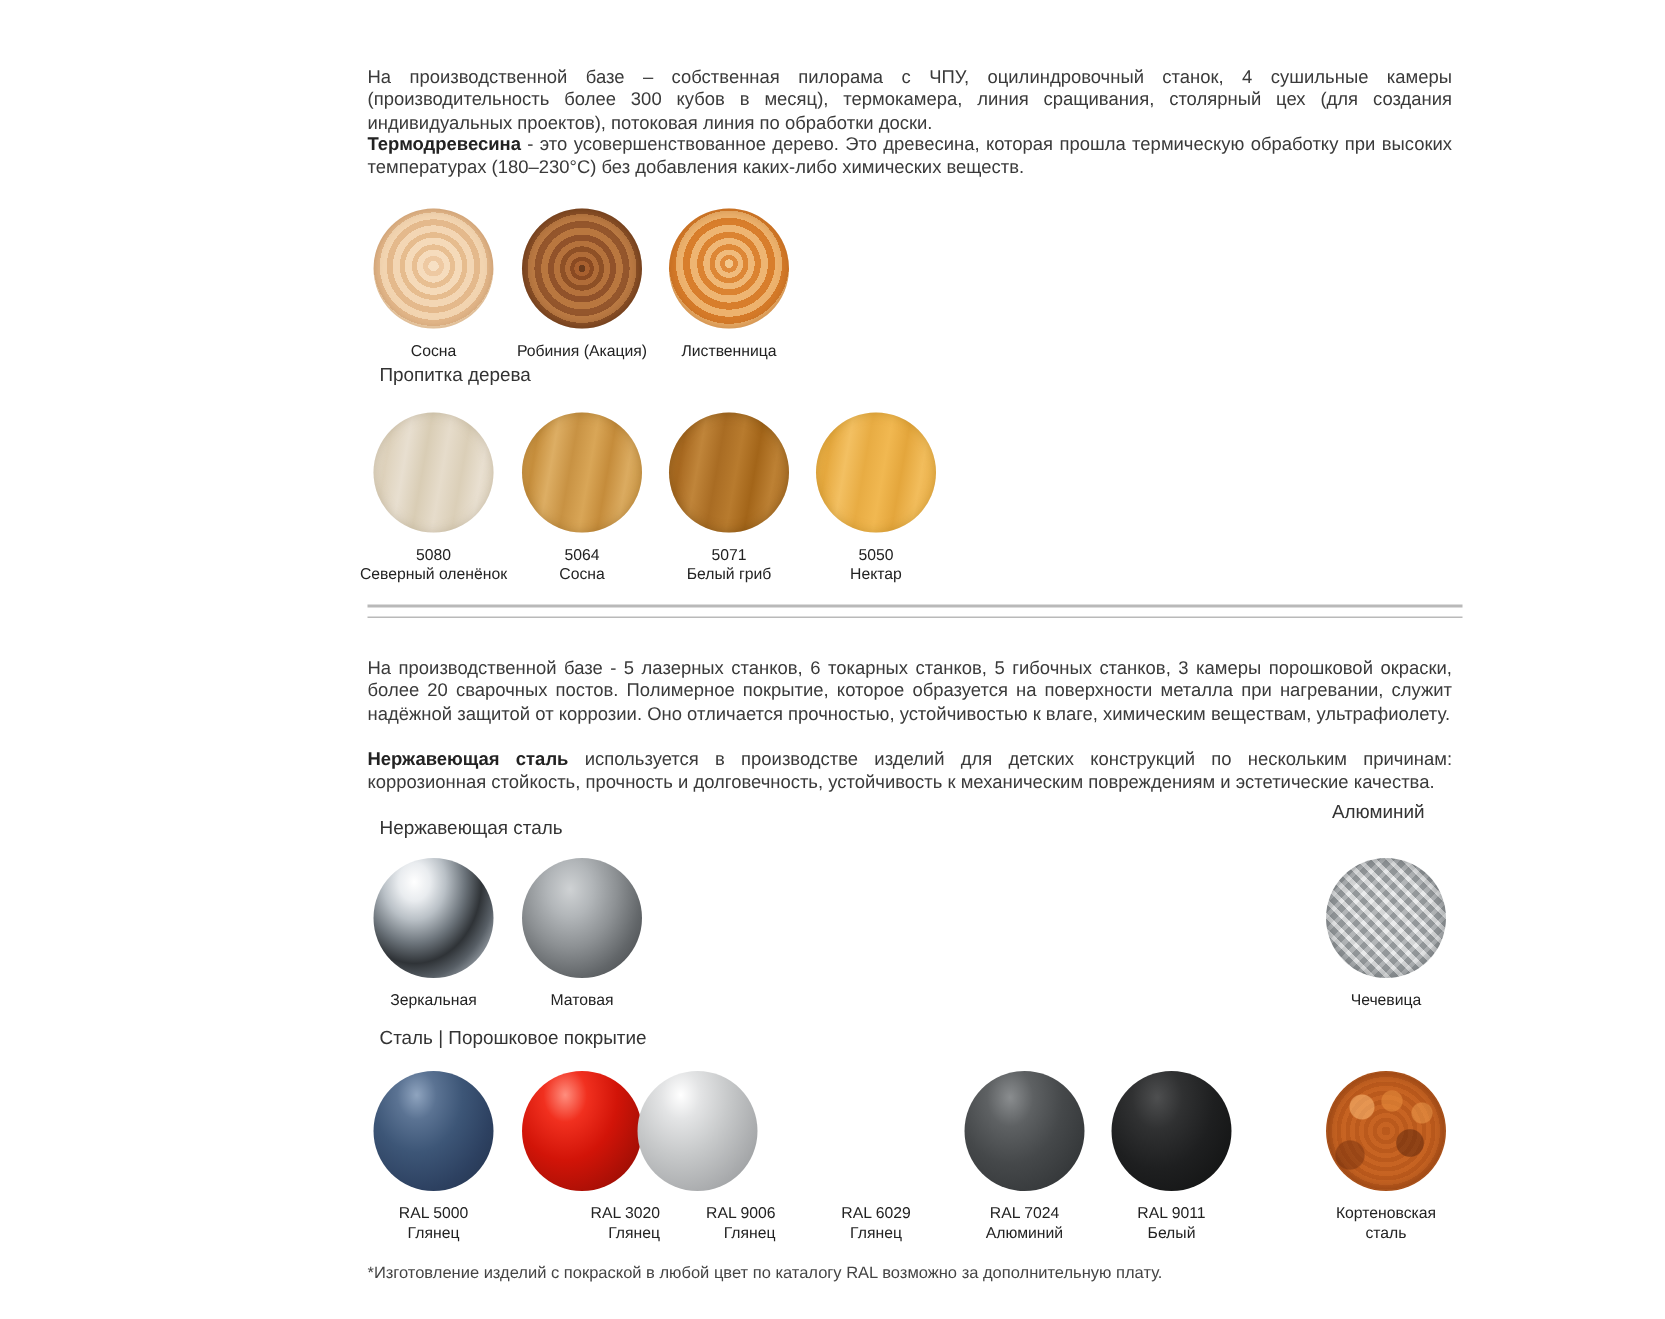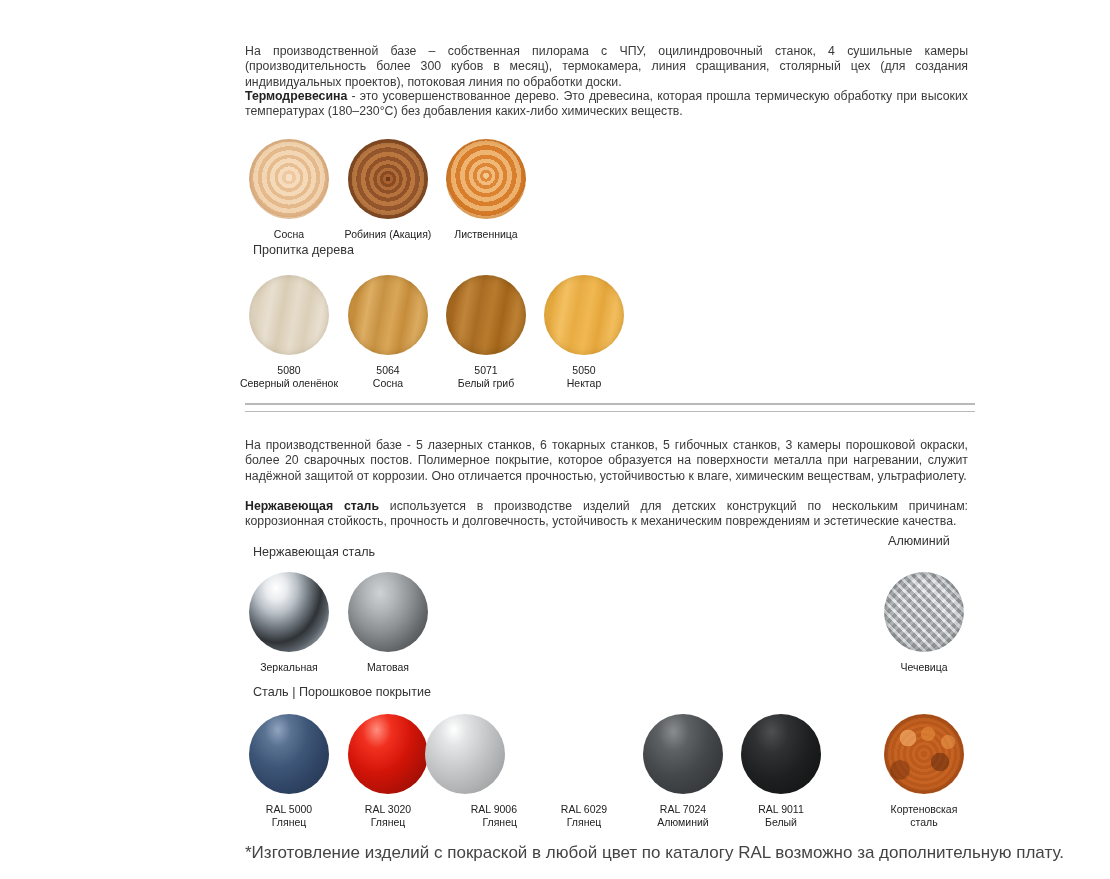--- a/index.html
+++ b/index.html
@@ -165,21 +165,21 @@
       radial-gradient(circle at 55% 25%, rgba(230,140,60,.6) 0 9%, rgba(0,0,0,0) 10%),
       radial-gradient(circle at 20% 70%, rgba(120,50,15,.5) 0 11%, rgba(0,0,0,0) 12%),
       radial-gradient(circle at 80% 35%, rgba(240,160,80,.5) 0 8%, rgba(0,0,0,0) 9%),
       repeating-radial-gradient(circle at 50% 50%, rgba(160,70,20,.25) 0 3px, rgba(210,110,45,.25) 3px 6px);
     box-shadow: inset 0 0 9px rgba(90,35,10,.6);
   }
 
   .footnote {
     position: absolute;
     left: 245px;
-    font-size: 17px;
+    font-size: 11px;
     color: #444;
   }
 </style>
 </head>
 <body>
 
 <div class="page">
 
 
   <div class="para" style="top:44px;">На производственной базе – собственная пилорама с ЧПУ, оцилиндровочный станок, 4 сушильные камеры (производительность более 300 кубов в месяц), термокамера, линия сращивания, столярный цех (для создания индивидуальных проектов), потоковая линия по обработки доски.</div>
@@ -245,21 +245,21 @@
     <div class="caption">Матовая</div>
   </div>
 
   <div class="sublabel" style="left:253px; top:685px;">Сталь | Порошковое покрытие</div>
 
   <div class="swatch" style="left:237px; top:714px;">
     <div class="disc sphere p-5000"></div>
     <div class="caption">RAL 5000</div>
     <div class="caption" style="margin-top:0;">Глянец</div>
   </div>
-  <div class="swatch" style="left:336px; top:714px;">
+  <div class="swatch" style="left:336px; top:714px;text-align:right;">
     <div class="disc sphere p-3020"></div>
     <div class="caption">RAL 3020</div>
     <div class="caption" style="margin-top:0;">Глянец</div>
   </div>
   <div class="swatch" style="left:413px; top:714px;text-align:right;">
     <div class="disc sphere p-9006"></div>
     <div class="caption">RAL 9006</div>
     <div class="caption" style="margin-top:0;">Глянец</div>
   </div>
   <div class="swatch" style="left:532px; top:714px;">

